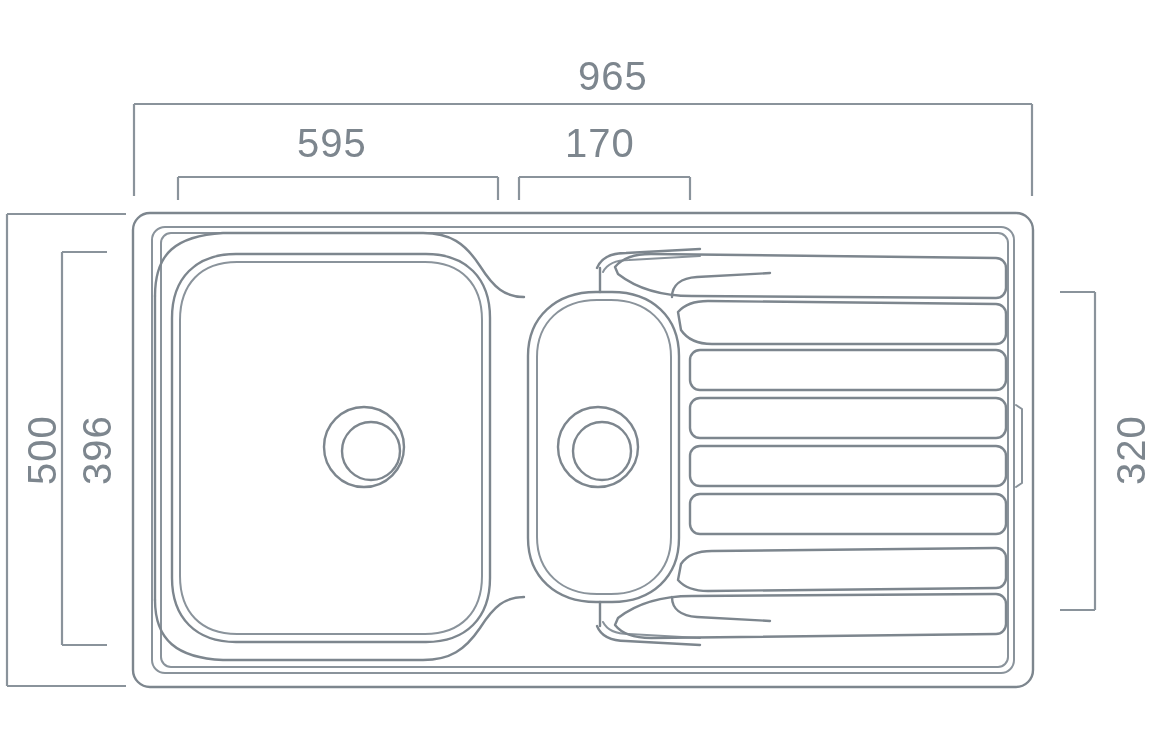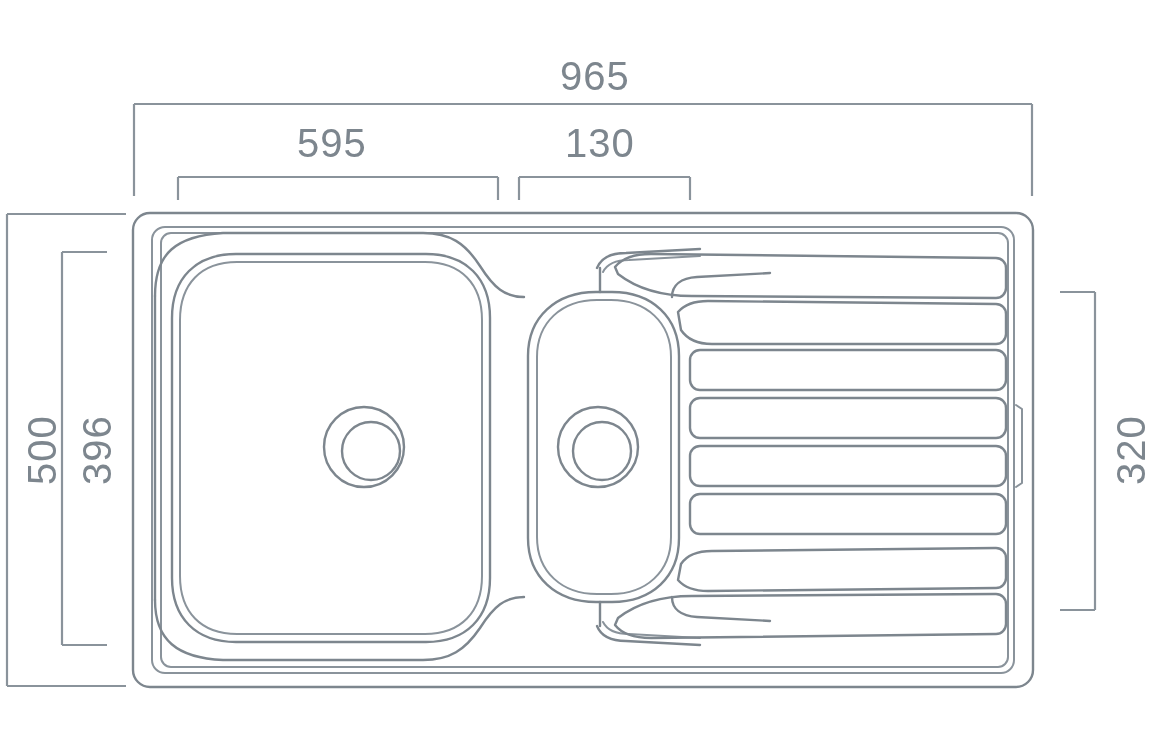--- a/index.html
+++ b/index.html
@@ -294,25 +294,25 @@
              a 10,10 0 0 1 10,10
              L 1006,624
              a 10,10 0 0 1 -10,10
              L 651,638
              C 634,638 622,634 615,625 Z"></path>
       </g>
     </g>
 
   </svg>
 
-  <div class="dim-label" style="left:560px; top:56px;">965</div>
+  <div class="dim-label" style="left:578px; top:56px;">965</div>
 
   <div class="dim-label" style="left:297px; top:123px;">595</div>
 
-  <div class="dim-label" style="left:565px; top:123px;">130</div>
+  <div class="dim-label" style="left:565px; top:123px;">170</div>
 
   <div class="dim-label rot90" style="left:5px; top:430px; width:74px; text-align:center;">500</div>
 
   <div class="dim-label rot90" style="left:60px; top:430px; width:74px; text-align:center;">396</div>
 
   <div class="dim-label rot90" style="left:1094px; top:430px; width:74px; text-align:center;">320</div>
 
 </div>
 
 </body></html>

